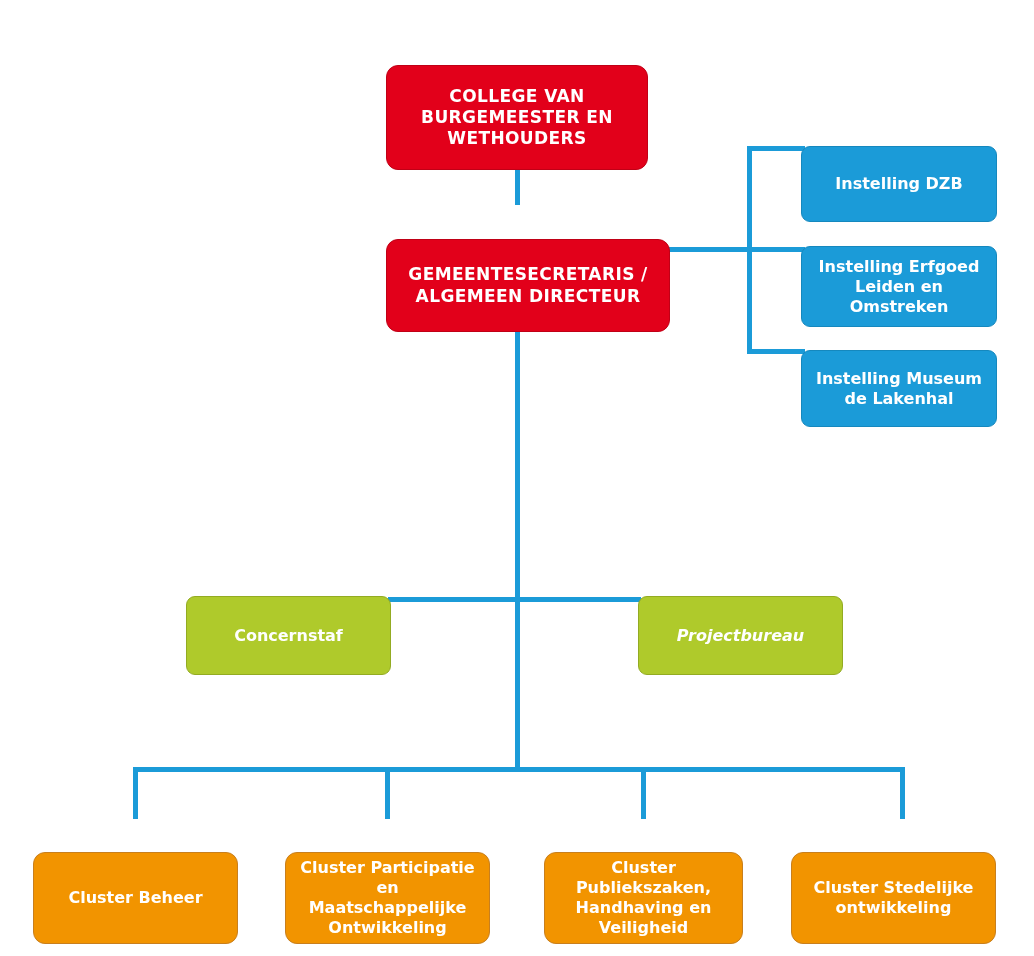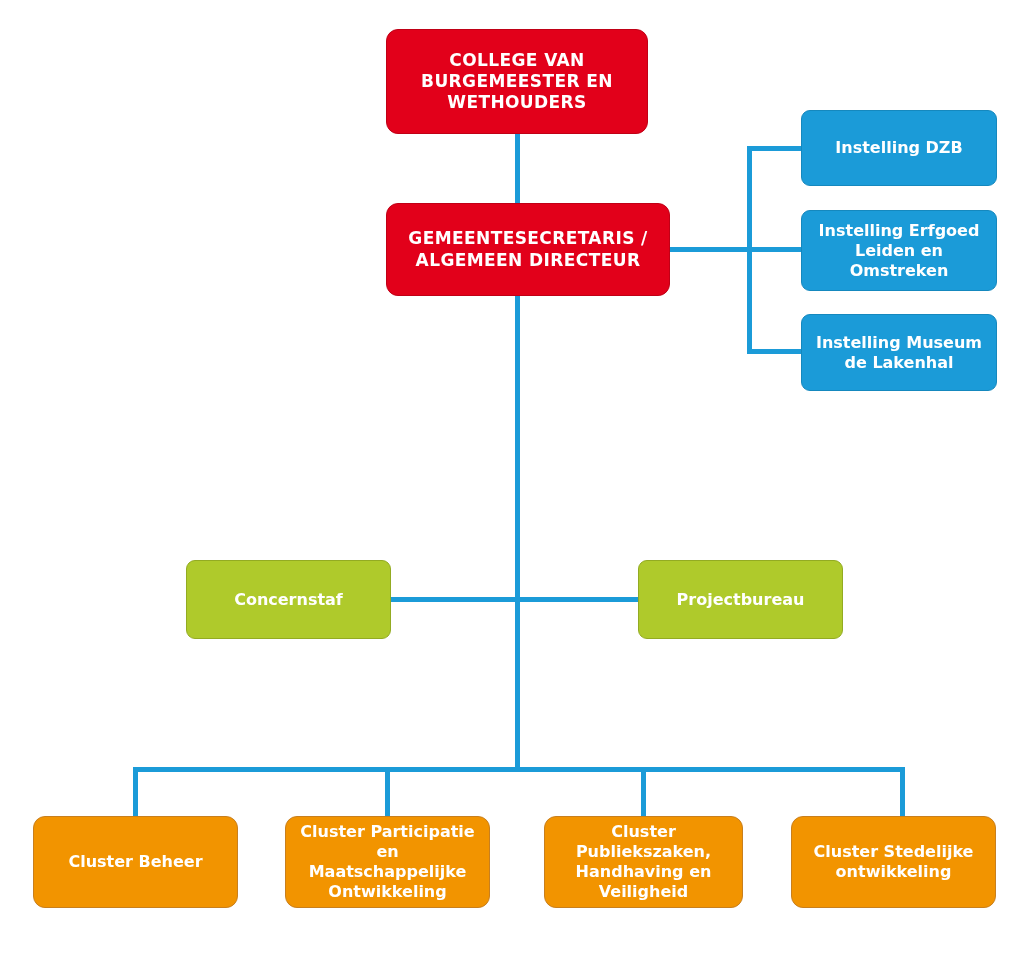--- a/index.html
+++ b/index.html
@@ -34,20 +34,21 @@
     display: flex;
     align-items: center;
     justify-content: center;
     text-align: center;
     border-radius: 10px;
     color: #ffffff;
     font-weight: bold;
     line-height: 1.25;
     padding: 6px 10px;
     z-index: 5;
+    margin-top: 36px;
   }
   .node span { display: block; width: 100%; }
 
   .node-red {
     background: #E2001A;
     border: 1px solid #C00016;
     text-transform: uppercase;
     letter-spacing: 0.4px;
     font-size: 17px;
     border-radius: 12px;
@@ -73,21 +74,21 @@
 
   
   #n-college     { left: 386px; top: 29px;  width: 262px; height: 105px; }
   #n-secretaris  { left: 386px; top: 203px; width: 284px; height: 93px;  }
 
   #n-dzb         { left: 801px; top: 110px; width: 196px; height: 76px; justify-content: center;  }
   #n-erfgoed     { left: 801px; top: 210px; width: 196px; height: 81px;  }
   #n-lakenhal    { left: 801px; top: 314px; width: 196px; height: 77px;  }
 
   #n-concernstaf { left: 186px; top: 560px; width: 205px; height: 79px;  }
-  #n-projectbur  { left: 638px; top: 560px; width: 205px; height: 79px;  }
+  #n-projectbur  { left: 638px; top: 560px; width: 205px; height: 79px; font-style: italic;  }
 
   #n-beheer      { left: 33px;  top: 816px; width: 205px; height: 92px;  }
   #n-participatie{ left: 285px; top: 816px; width: 205px; height: 92px;  }
   #n-publiek     { left: 544px; top: 816px; width: 199px; height: 92px;  }
   #n-stedelijke  { left: 791px; top: 816px; width: 205px; height: 92px;  }
 </style>
 </head>
 <body>
 
 <div id="chart">

